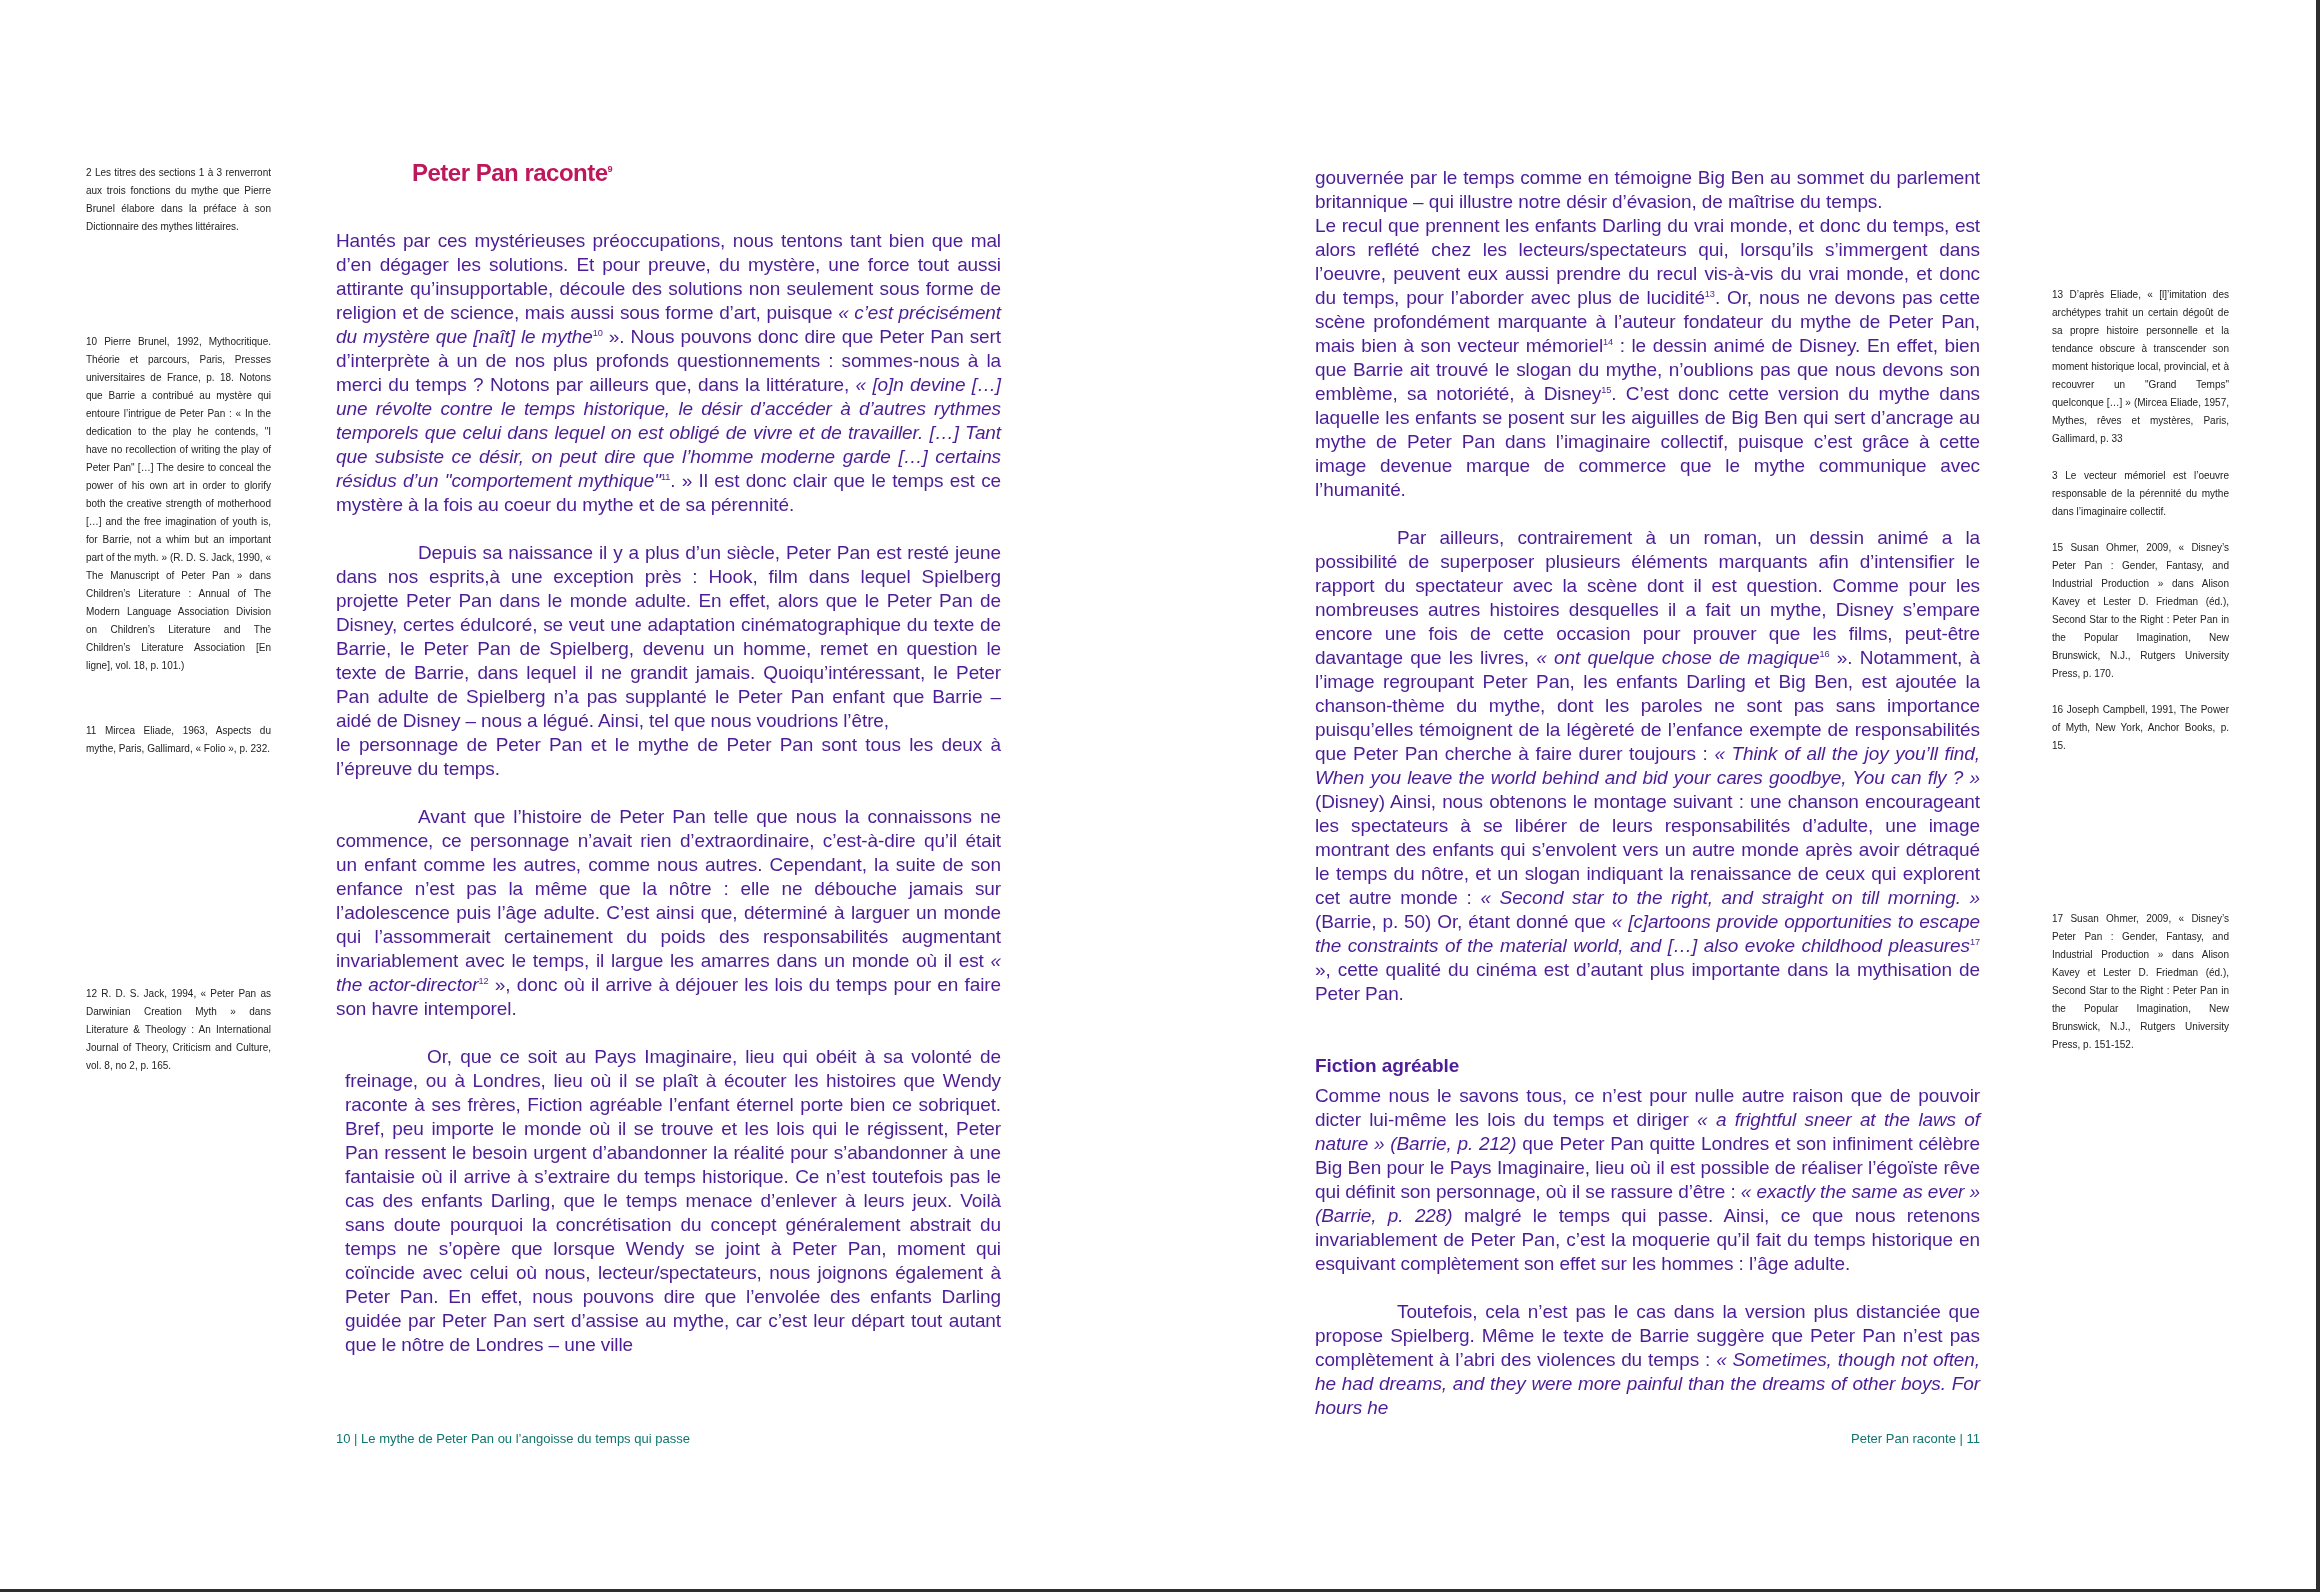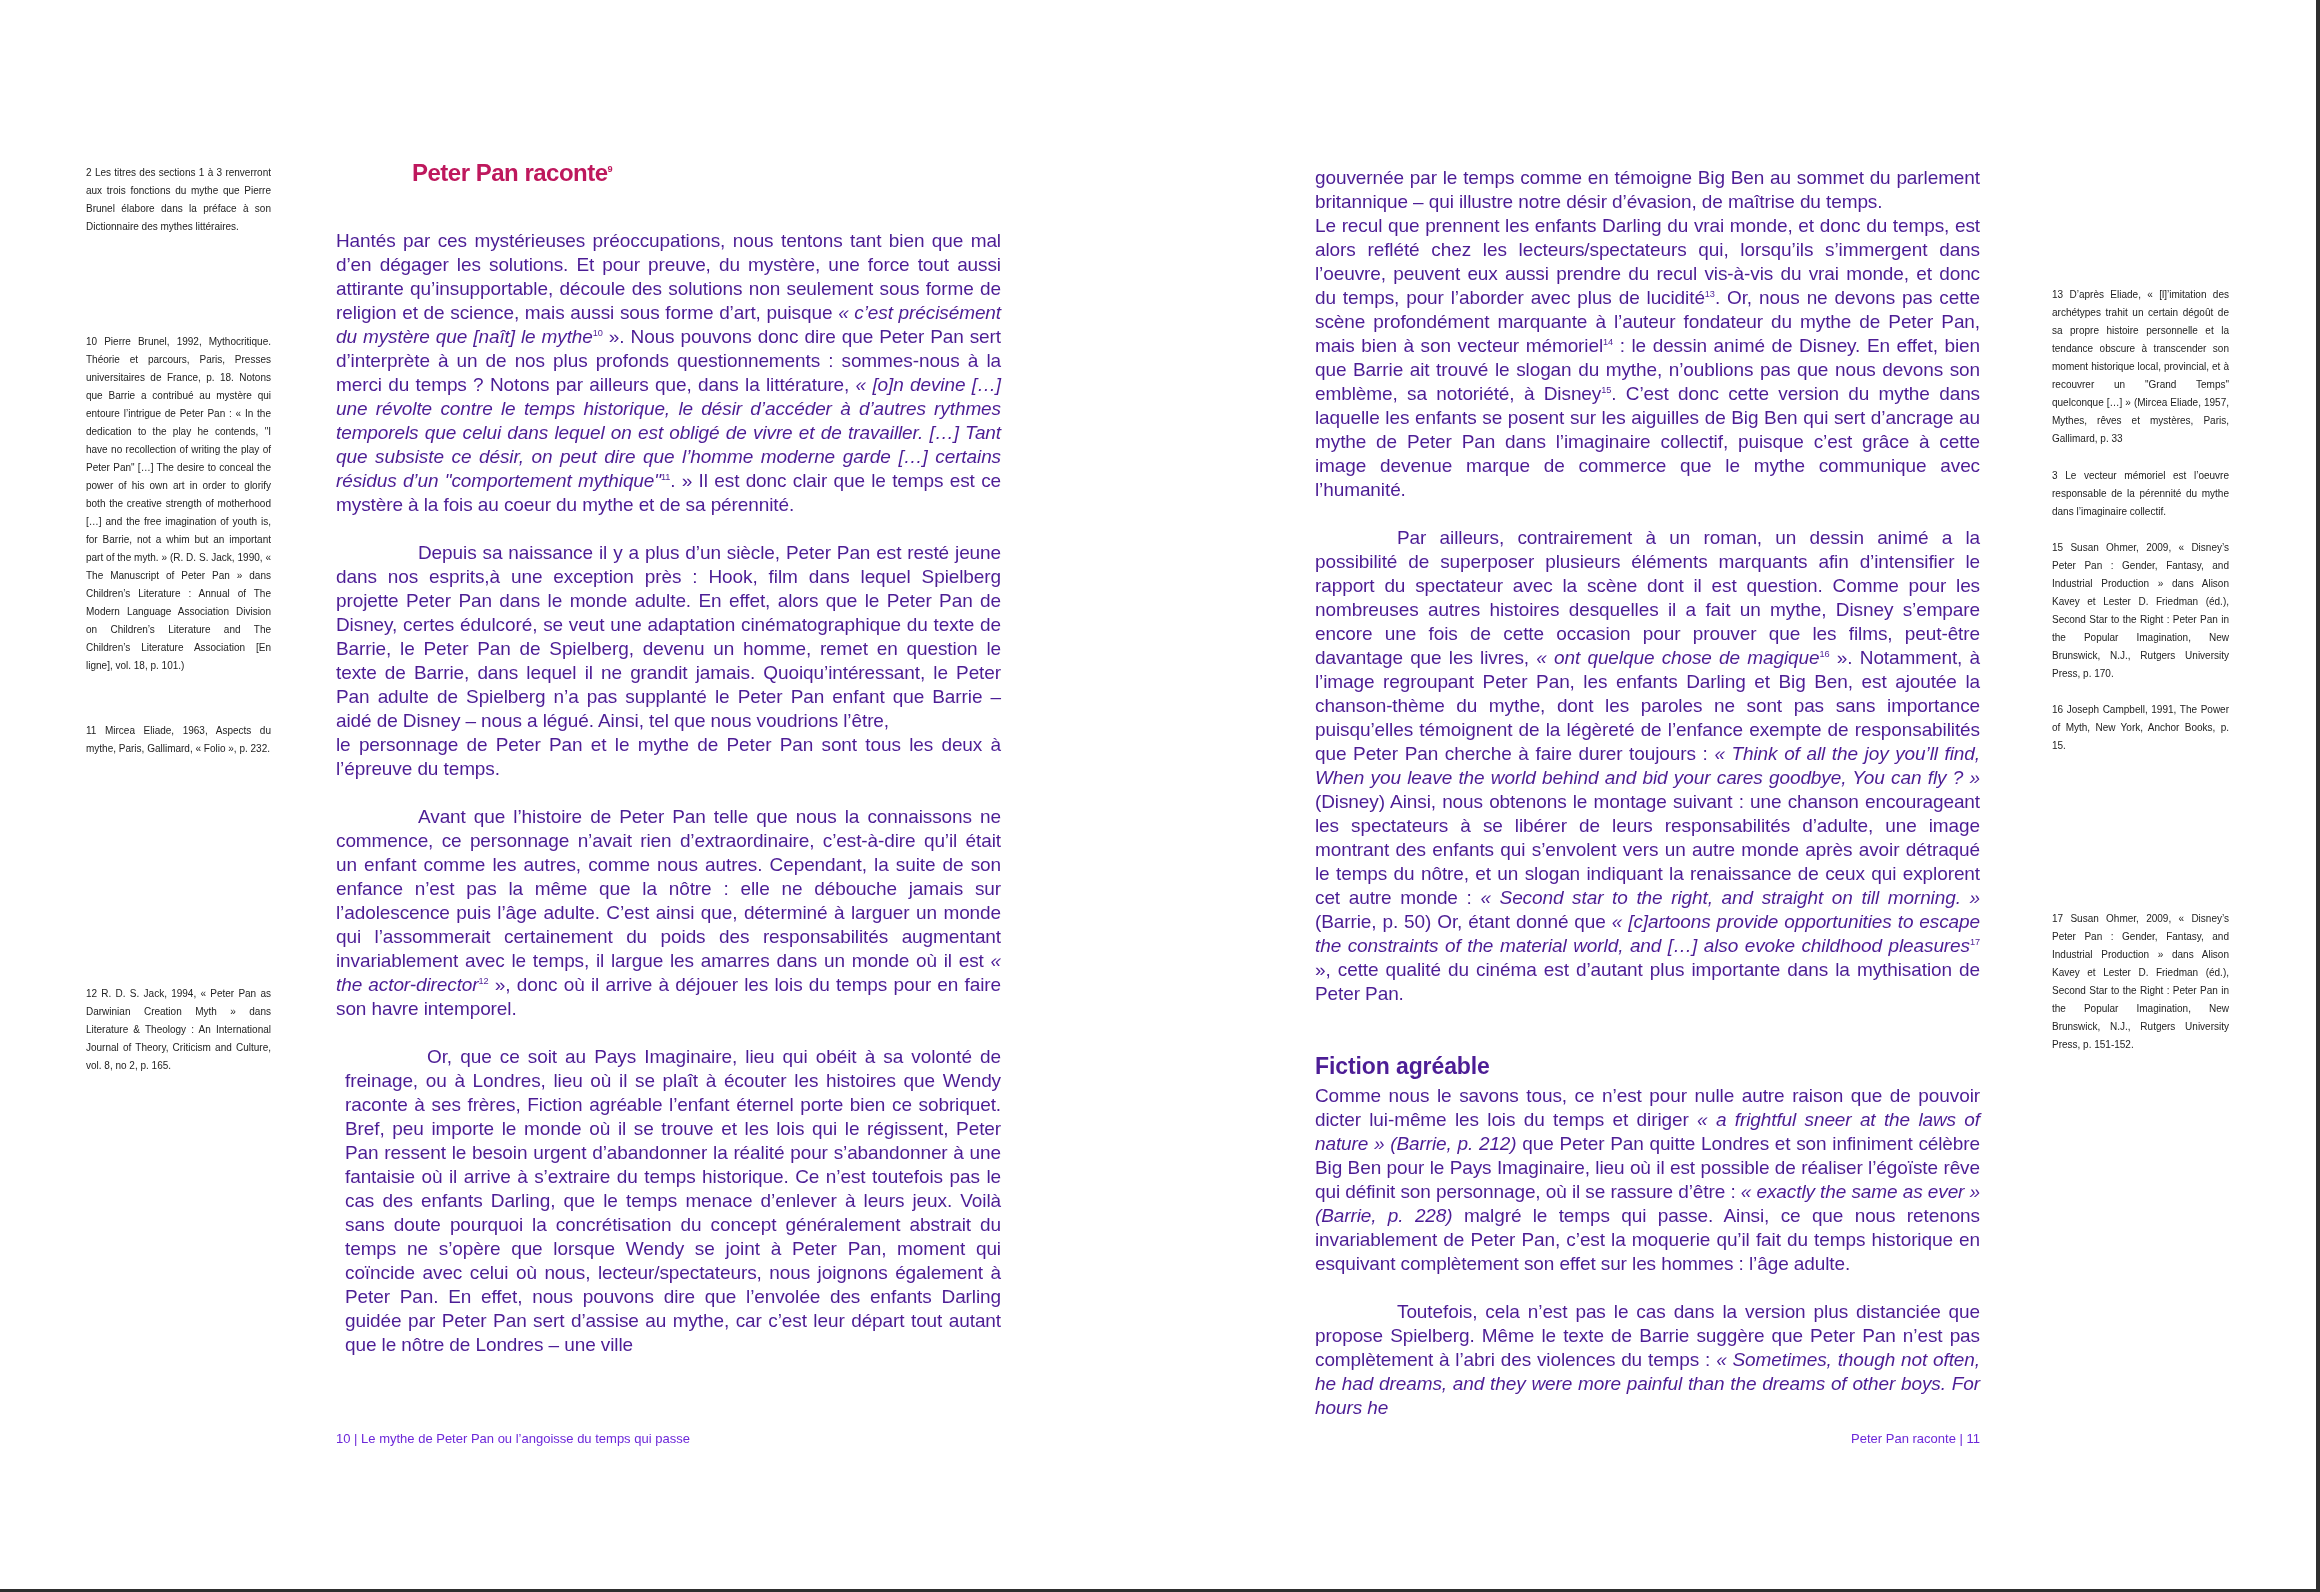--- a/index.html
+++ b/index.html
@@ -19,23 +19,23 @@
     .notes p { margin: 0; }
     .note { position: absolute; width: 100%; }
 
     .body-col { position: absolute; font-size: 19px; line-height: 24px; text-align: justify; color: #4c1d95; letter-spacing: -0.1px; }
     .body-col p { margin: 0; }
     .body-col .indent { text-indent: 82px; }
     .body-col i, .body-col em { font-style: italic; }
     .body-col sup, .title sup { font-size: 9.2px; vertical-align: super; line-height: 0; }
 
     .title { position: absolute; font-weight: bold; font-size: 24px; letter-spacing: -0.5px; color: #be185d; }
-    .section-head { font-weight: bold; font-size: 23px; margin: 0; }
+    .section-head { font-weight: bold; font-size: 19px; margin: 0; }
 
-    .footer { position: absolute; top: 1431px; font-size: 13px; color: #6d28d9; white-space: nowrap; }
+    .footer { position: absolute; top: 1431px; font-size: 13px; color: #0f766e; white-space: nowrap; }
   </style>
 </head>
 <body>
 
 <div class="frame-right"></div>
 <div class="frame-bottom"></div>
 
 <div class="page page-left">
   <div class="notes" style="left:86px; top:164px; width:185px;">
     <p class="note" style="top:0;">2 Les titres des sections 1 à 3 renverront aux trois fonctions du mythe que Pierre Brunel élabore dans la préface à son Dictionnaire des mythes littéraires.</p>

